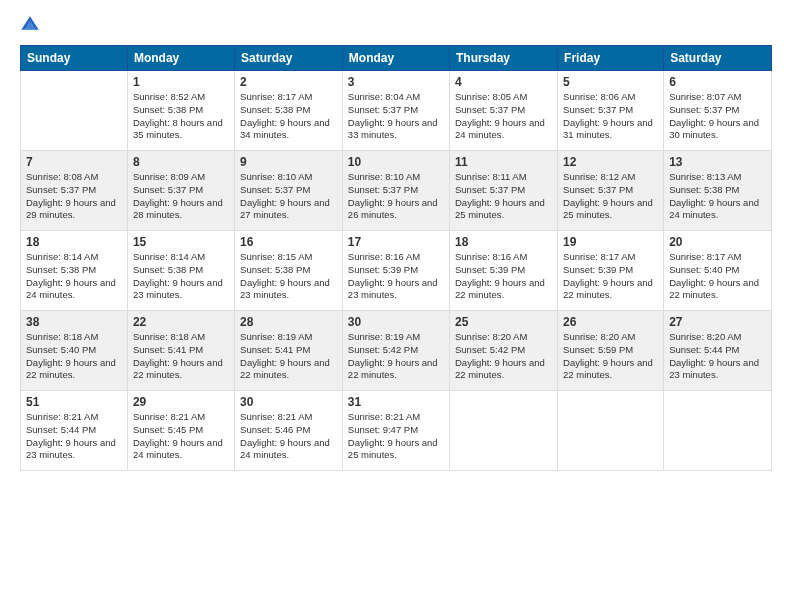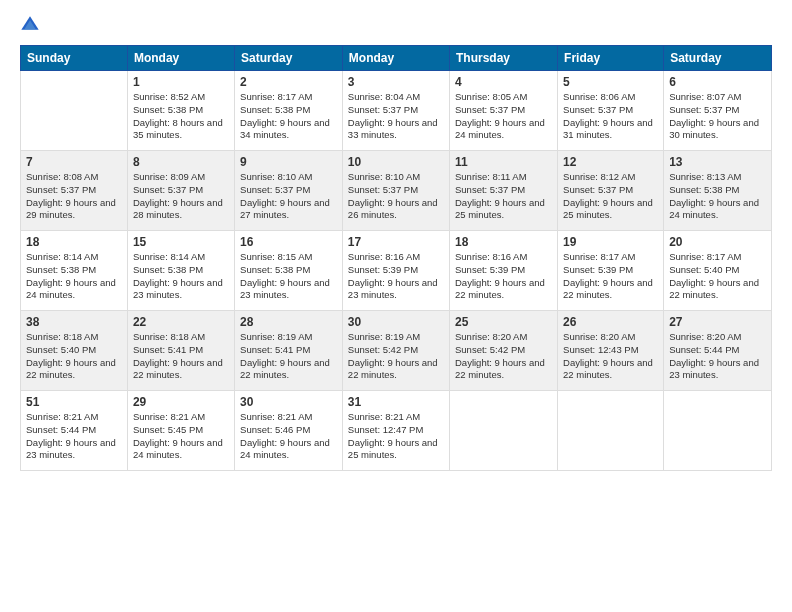--- a/index.html
+++ b/index.html
@@ -327,21 +327,21 @@
           <div class="day-info">
             <span>Sunrise: 8:20 AM</span><br>
             <span>Sunset: 5:42 PM</span><br>
             <span>Daylight: 9 hours and 22 minutes.</span>
           </div>
         </td>
           <td>
           <span class="day-num">26</span>
           <div class="day-info">
             <span>Sunrise: 8:20 AM</span><br>
-            <span>Sunset: 12:43 PM</span><br>
+            <span>Sunset: 5:59 PM</span><br>
             <span>Daylight: 9 hours and 22 minutes.</span>
           </div>
         </td>
           <td>
           <span class="day-num">27</span>
           <div class="day-info">
             <span>Sunrise: 8:20 AM</span><br>
             <span>Sunset: 5:44 PM</span><br>
             <span>Daylight: 9 hours and 23 minutes.</span>
           </div>
@@ -369,21 +369,21 @@
           <div class="day-info">
             <span>Sunrise: 8:21 AM</span><br>
             <span>Sunset: 5:46 PM</span><br>
             <span>Daylight: 9 hours and 24 minutes.</span>
           </div>
         </td>
           <td>
           <span class="day-num">31</span>
           <div class="day-info">
             <span>Sunrise: 8:21 AM</span><br>
-            <span>Sunset: 12:47 PM</span><br>
+            <span>Sunset: 9:47 PM</span><br>
             <span>Daylight: 9 hours and 25 minutes.</span>
           </div>
         </td>
           <td class="empty-cell"></td>
           <td class="empty-cell"></td>
           <td class="empty-cell"></td>
         </tr>
       </tbody>
   </table>
 </div>

